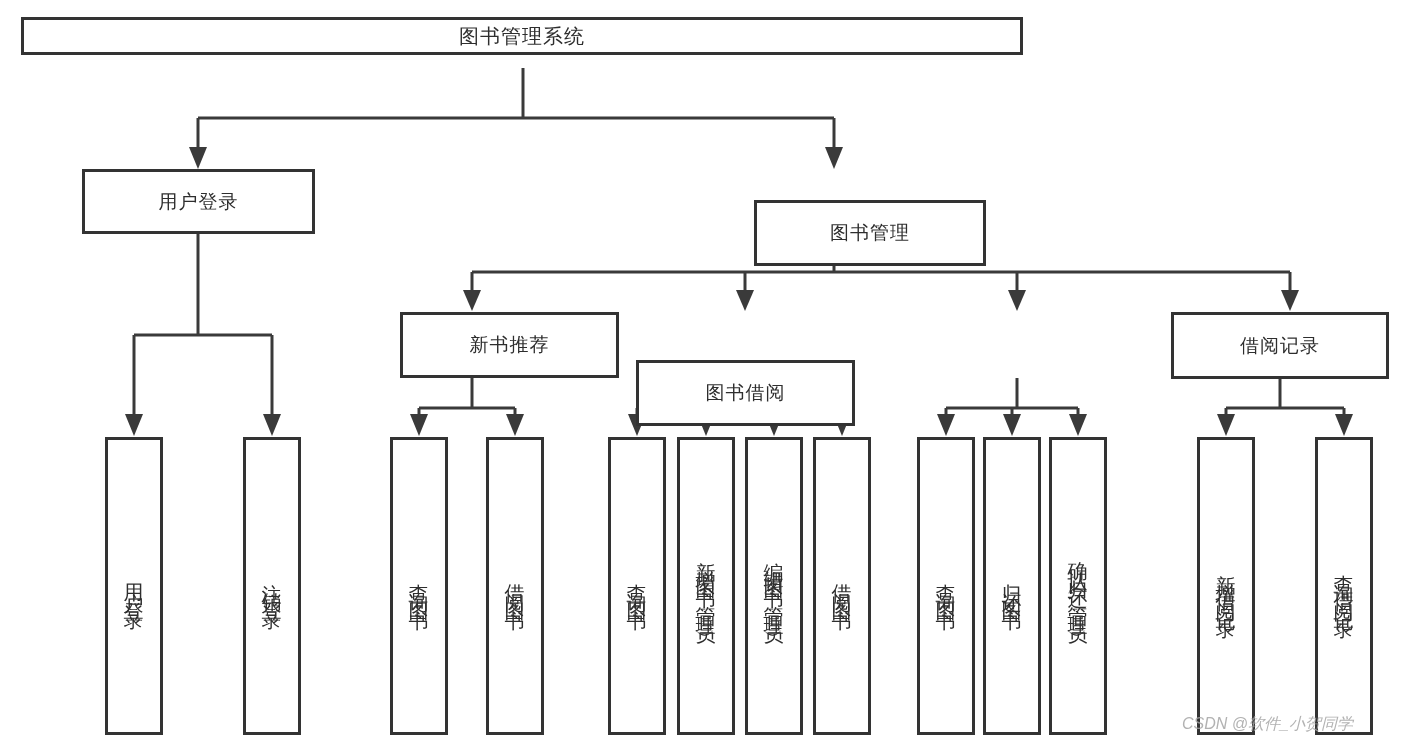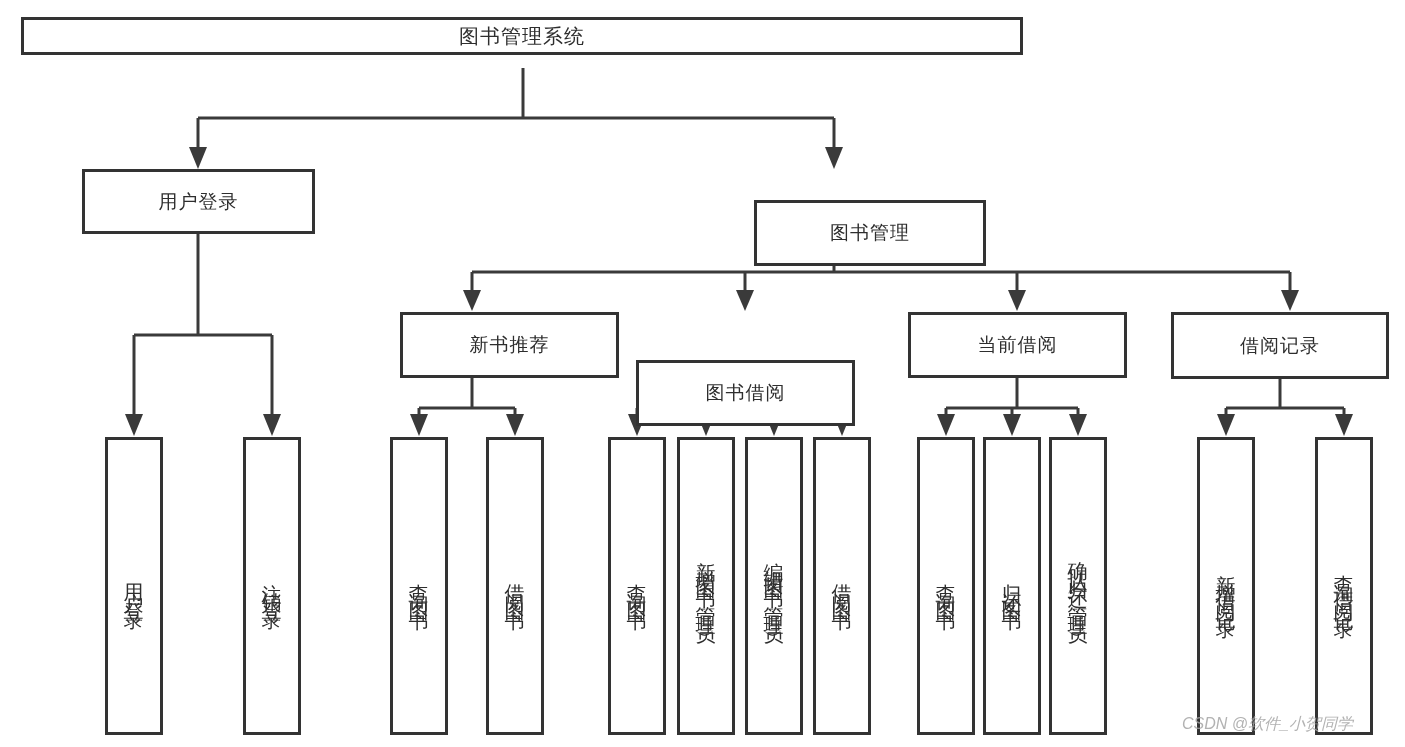--- a/index.html
+++ b/index.html
@@ -147,23 +147,20 @@
   <div class="node" style="left:754px; top:169px; width:232px; height:66px;margin-top:31px;">
     <span class="lbl">图书管理</span>
   </div>
 
   <div class="node" style="left:362px; top:312px; width:219px; height:66px;margin-left:38px;">
     <span class="lbl">新书推荐</span>
   </div>
   <div class="node" style="left:636px; top:312px; width:219px; height:66px;margin-top:48px;">
     <span class="lbl">图书借阅</span>
   </div>
-  <div class="node" style="left:908px; top:312px; width:219px; height:66px;">
-    <span class="lbl">当前借阅</span>
-  </div>
   <div class="node" style="left:1171px; top:312px; width:218px; height:67px;text-align:center;">
     <span class="lbl">借阅记录</span>
   </div>
 
   <div class="leaf" style="left:105px;">
     <span class="vlbl">用户登录</span>
   </div>
   <div class="leaf" style="left:243px;">
     <span class="vlbl">注销登录</span>
   </div>

